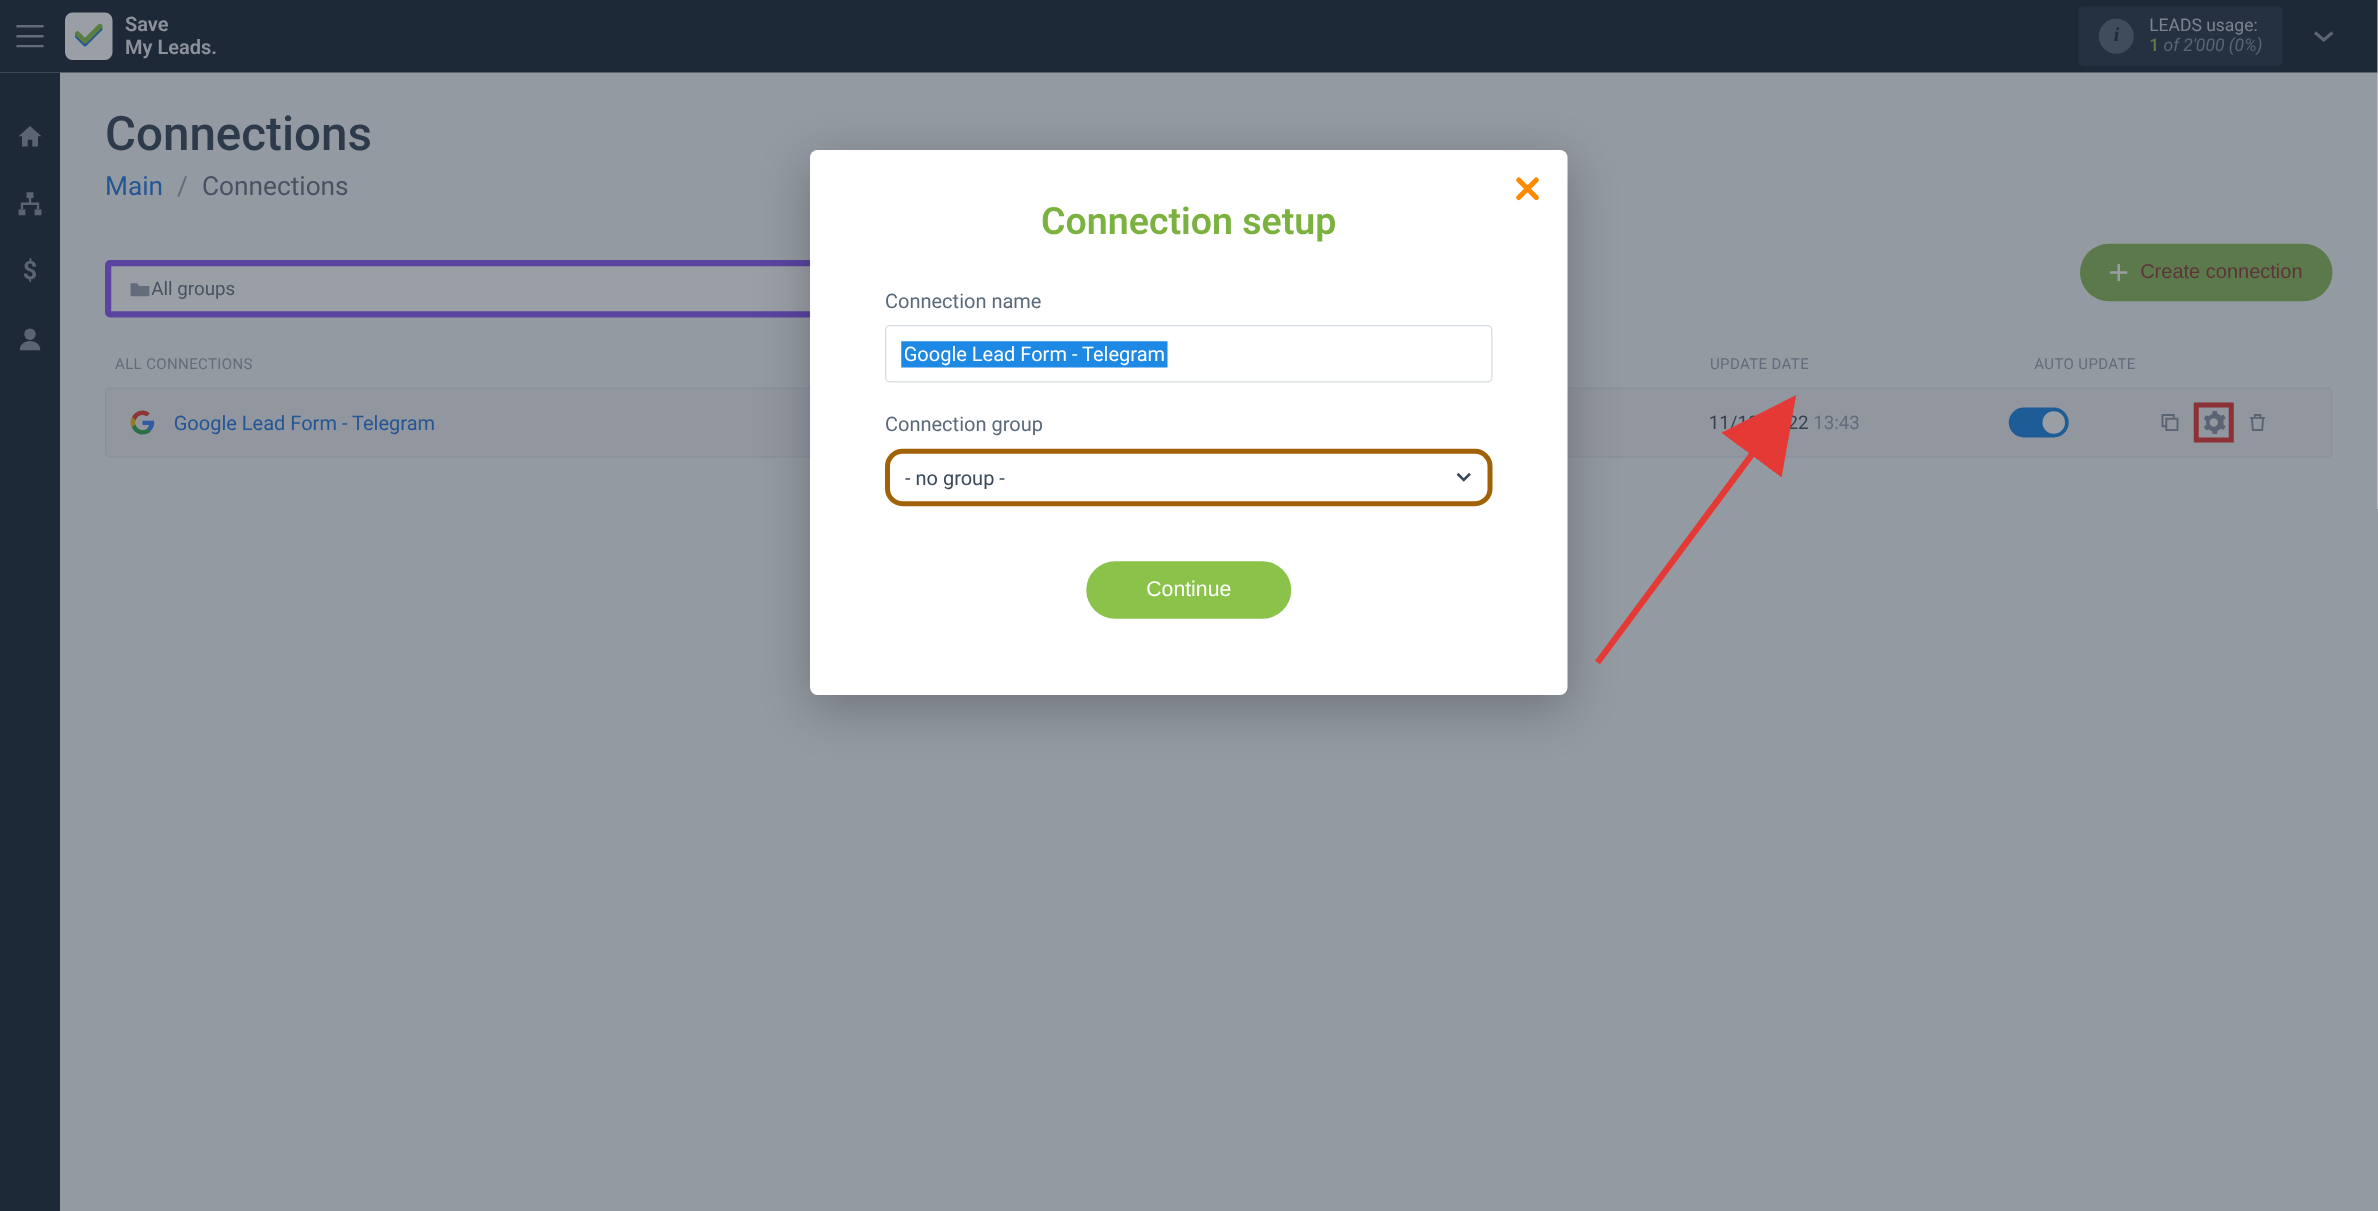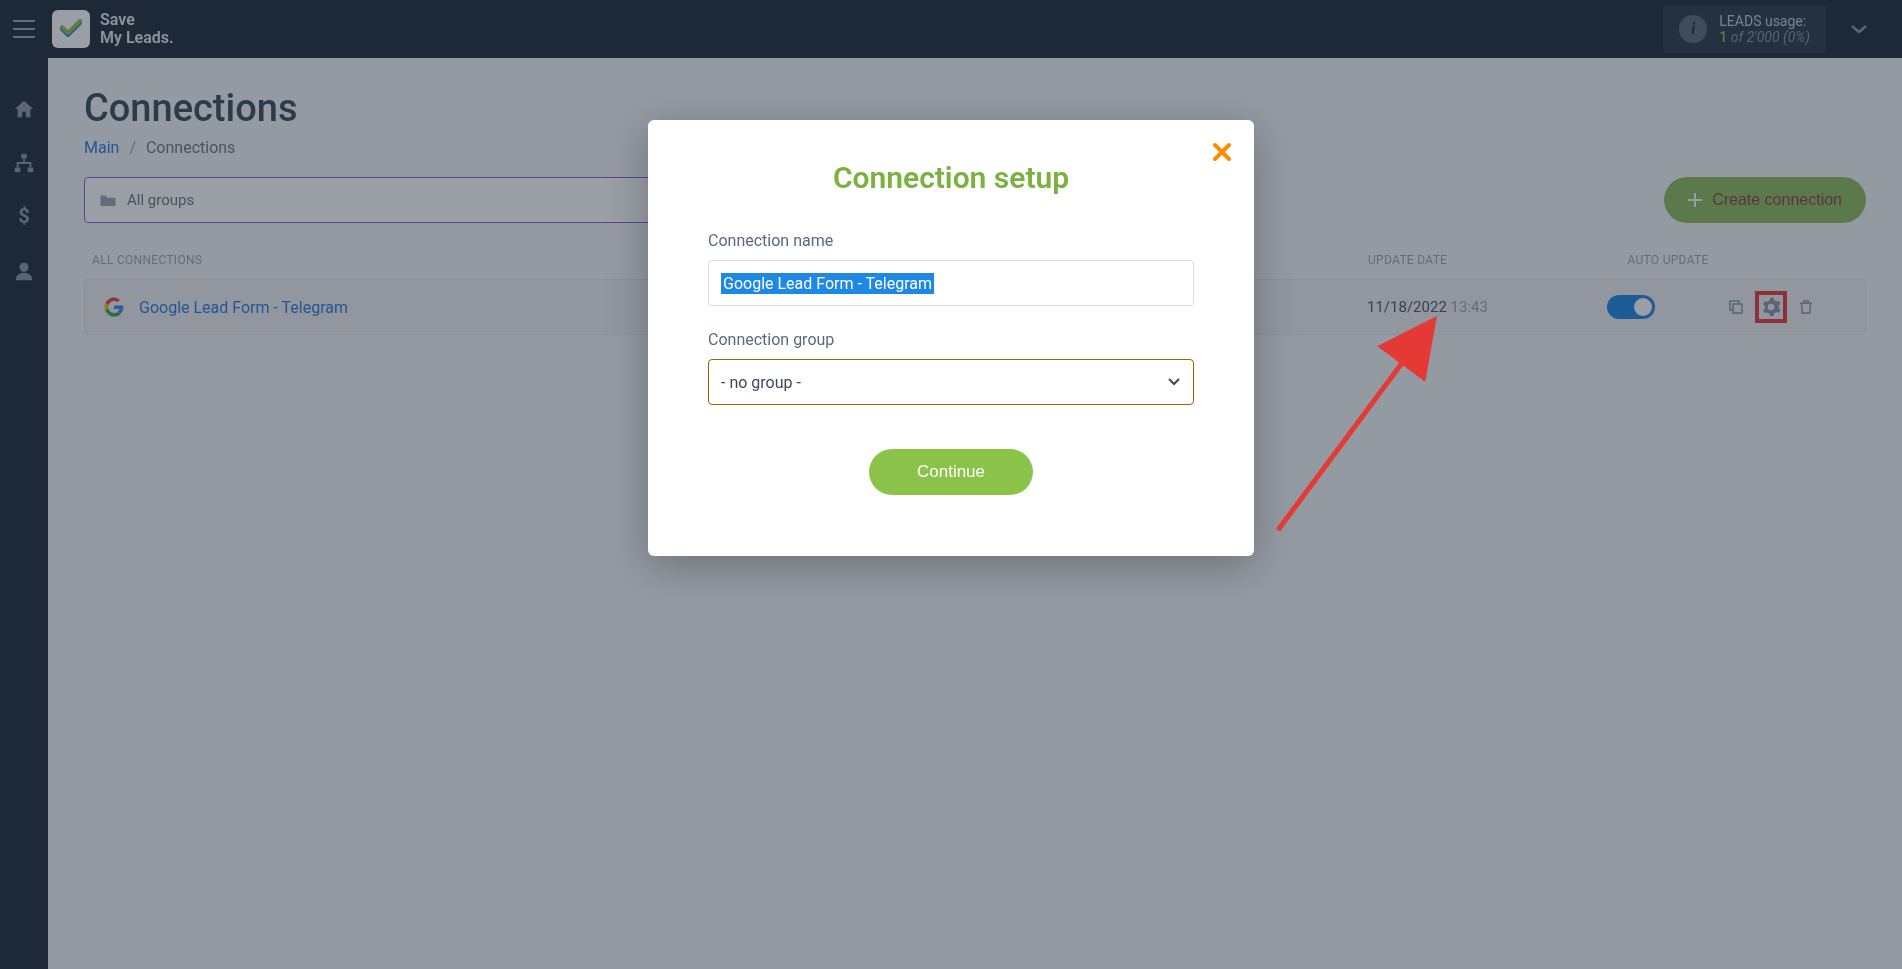--- a/index.html
+++ b/index.html
@@ -68,31 +68,32 @@
   }
   .rail-icon { color: #8a96a3; cursor: pointer; }
 
   
   .main {
     position: absolute; left: 48px; top: 58px; right: 0; bottom: 0;
     background: #f5f7fa;
     padding: 28px 36px;
   }
   .page-title { font-size: 38px; font-weight: 500; color: #3a4a5a; margin-bottom: 8px; }
-  .breadcrumb { font-size: 16px; color: #6b7785; margin-bottom: 20px; }
+  .breadcrumb { font-size: 21px; color: #6b7785; margin-bottom: 20px; }
   .breadcrumb a { color: #2b7de0; text-decoration: none; }
   .breadcrumb .sep { margin: 0 6px; color: #9aa5b1; }
 
   .toolbar { display: flex; align-items: center; gap: 16px; margin-bottom: 16px; }
   .group-select {
     flex: 0 0 720px; height: 46px;
-    border: 1px solid #8b5cf6; border-radius: 4px;
+    border: 5px solid #8b5cf6; border-radius: 4px;
     background: #fff; display: flex; align-items: center;
-    padding: 0 14px; color: #6b7785; font-size: 15px; gap: 10px;
+    padding: 0 14px; color: #6b7785; font-size: 15px; gap: 0;
     cursor: pointer;
+    margin-top: 26px;
   }
   .spacer { flex: 1; }
   .create-btn {
     height: 46px; padding: 0 24px;
     background: #7bb23f; color: #7f1d1d;
     border: none; border-radius: 23px;
     font-size: 16px; display: flex; align-items: center; gap: 10px;
     opacity: .85; cursor: pointer;
   }
 
@@ -167,21 +168,21 @@
     border: 1px solid #d5dbe2; border-radius: 4px;
     padding: 0 12px; font-size: 16px;
     margin-bottom: 24px;
     display: flex; align-items: center;
   }
   .text-input .sel {
     background: #1e88e5; color: #fff; padding: 1px 2px;
   }
   .select-input {
     width: 100%; height: 46px;
-    border: 1px solid #a16207; border-radius: 4px;
+    border: 4px solid #a16207; border-radius: 14px;
     padding: 0 12px; font-size: 16px; color: #3a4a5a;
     display: flex; align-items: center; justify-content: space-between;
     margin-bottom: 44px; cursor: pointer;
   }
   .continue-btn {
     display: block; margin: 17px auto;
     height: 46px; padding: 0 48px;
     background: #8bc34a; color: #fff;
     border: none; border-radius: 23px;
     font-size: 17px; cursor: pointer;

